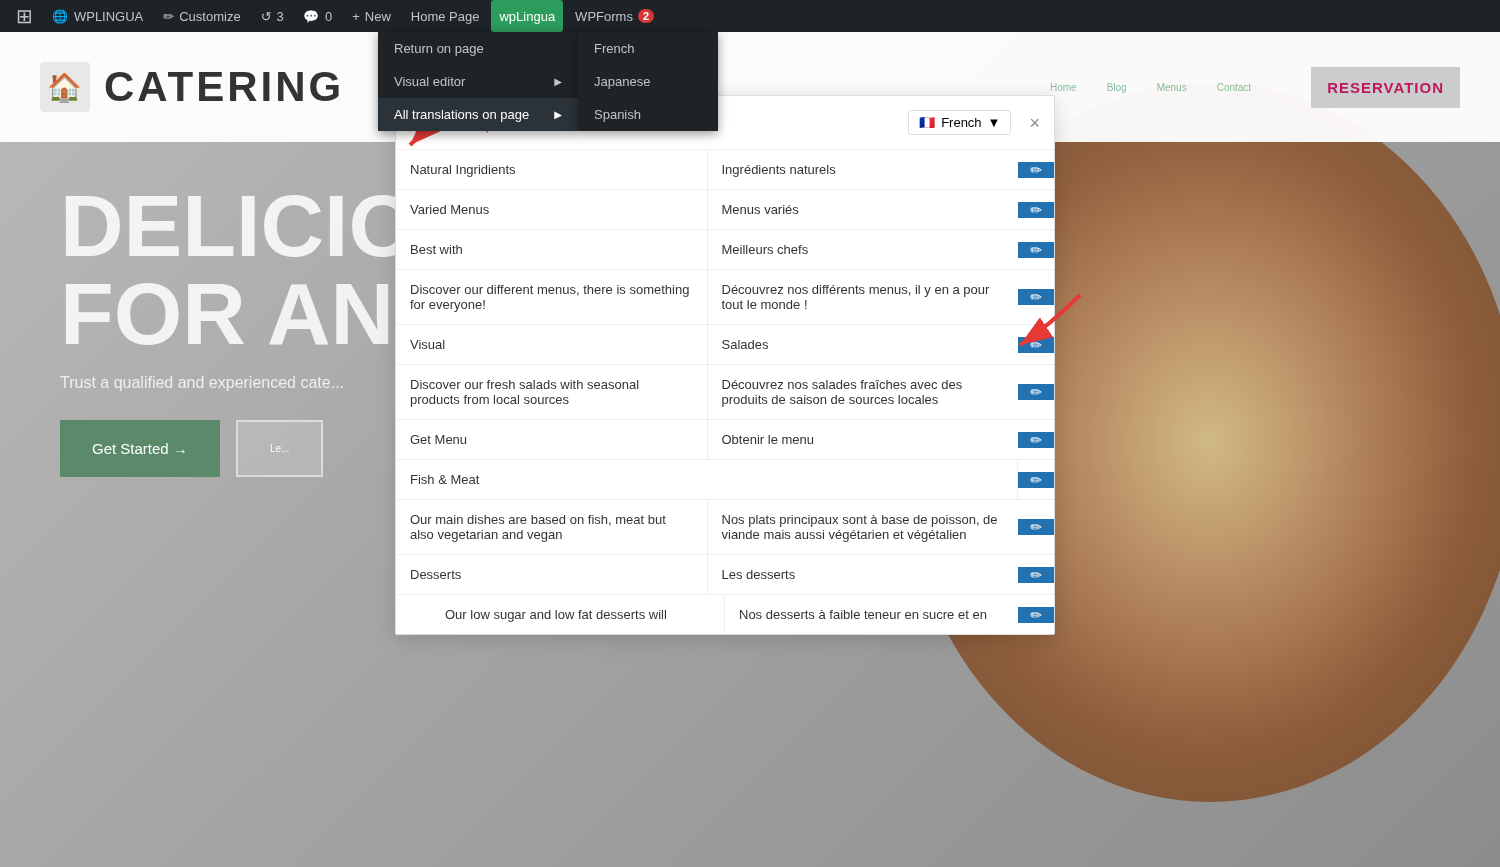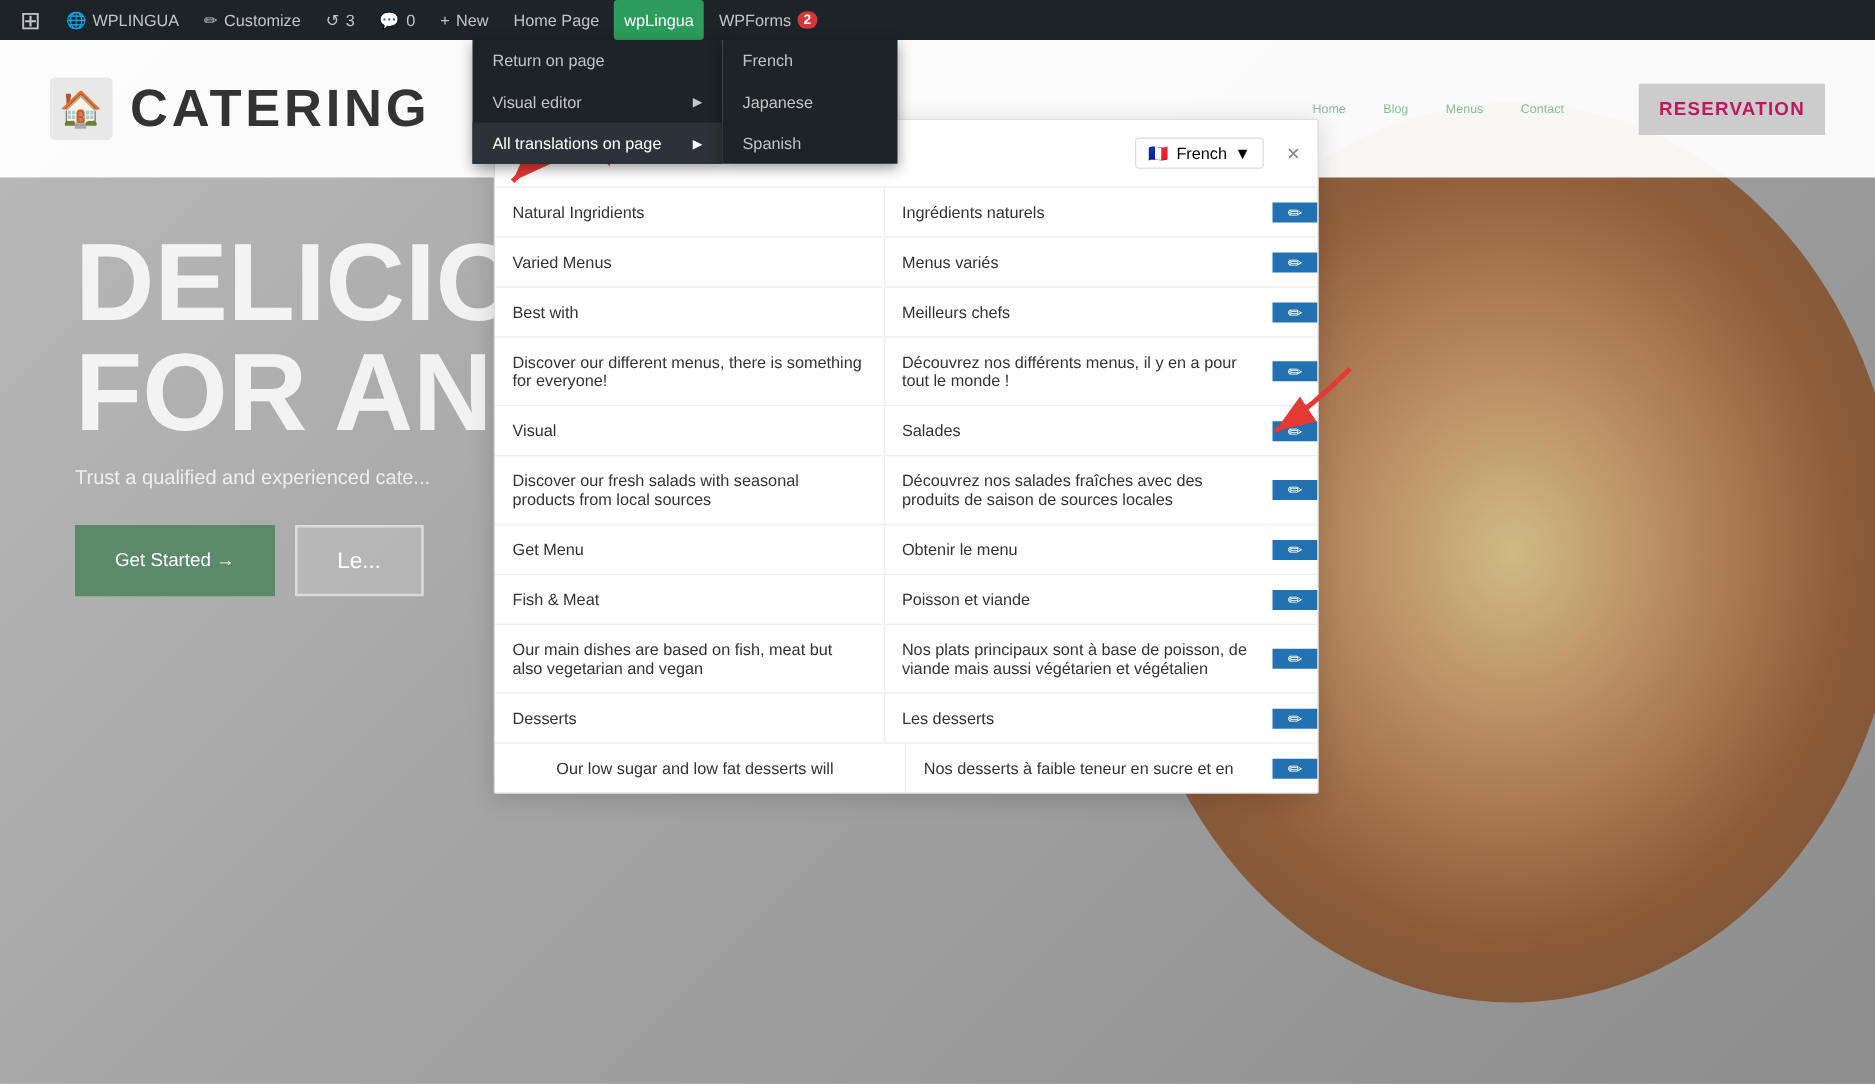--- a/index.html
+++ b/index.html
@@ -136,21 +136,21 @@
       padding: 20px 32px;
       font-size: 15px;
       border: none;
       cursor: pointer;
       display: flex; align-items: center; gap: 8px;
     }
     .btn-outline {
       background: rgba(255,255,255,0.15);
       color: #fff;
       padding: 4px 32px;
-      font-size: 18px;
+      font-size: 10px;
       border: 2px solid rgba(255,255,255,0.5);
       cursor: pointer;
     }
 
     
     .food-image {
       position: absolute;
       right: -20px;
       top: 50px;
       width: 620px;
@@ -429,21 +429,20 @@
       <div class="trans-translated">Découvrez nos salades fraîches avec des produits de saison de sources locales</div>
       <button class="trans-edit-btn">✏</button>
     </div>
     <div class="translation-row">
       <div class="trans-original">Get Menu</div>
       <div class="trans-translated">Obtenir le menu</div>
       <button class="trans-edit-btn">✏</button>
     </div>
     <div class="translation-row">
       <div class="trans-original">Fish &amp; Meat</div>
-      <div class="trans-translated">Poisson et viande</div>
       <button class="trans-edit-btn">✏</button>
     </div>
     <div class="translation-row">
       <div class="trans-original">Our main dishes are based on fish, meat but also vegetarian and vegan</div>
       <div class="trans-translated">Nos plats principaux sont à base de poisson, de viande mais aussi végétarien et végétalien</div>
       <button class="trans-edit-btn">✏</button>
     </div>
     <div class="translation-row">
       <div class="trans-original">Desserts</div>
       <div class="trans-translated">Les desserts</div>

